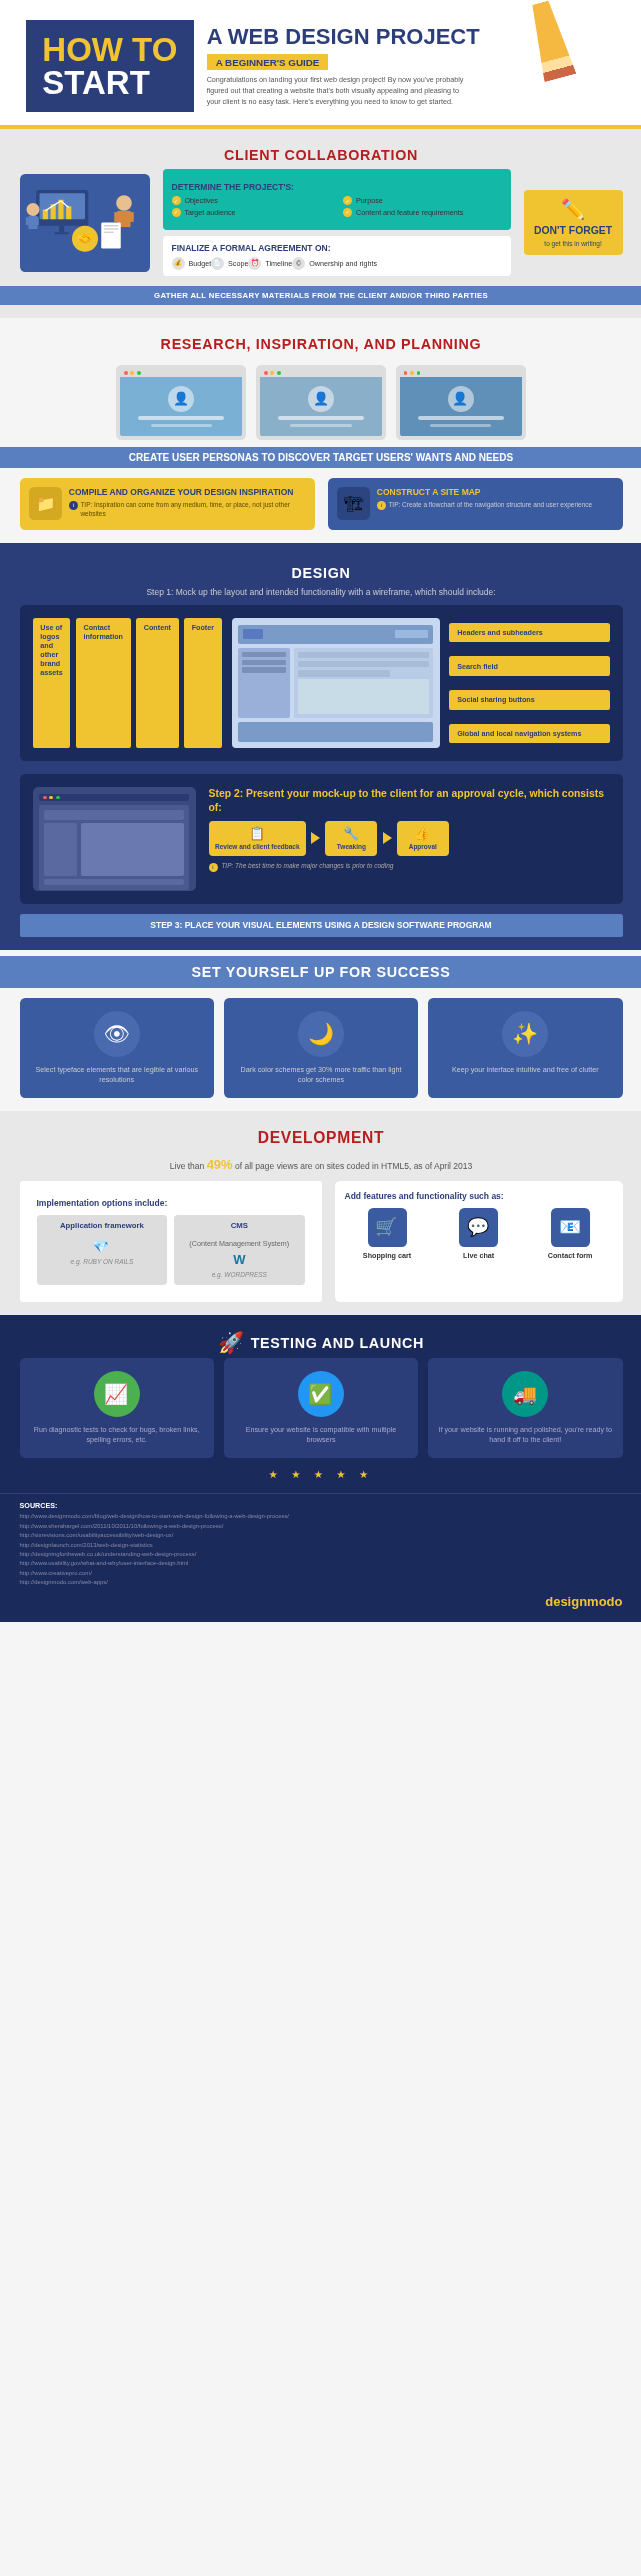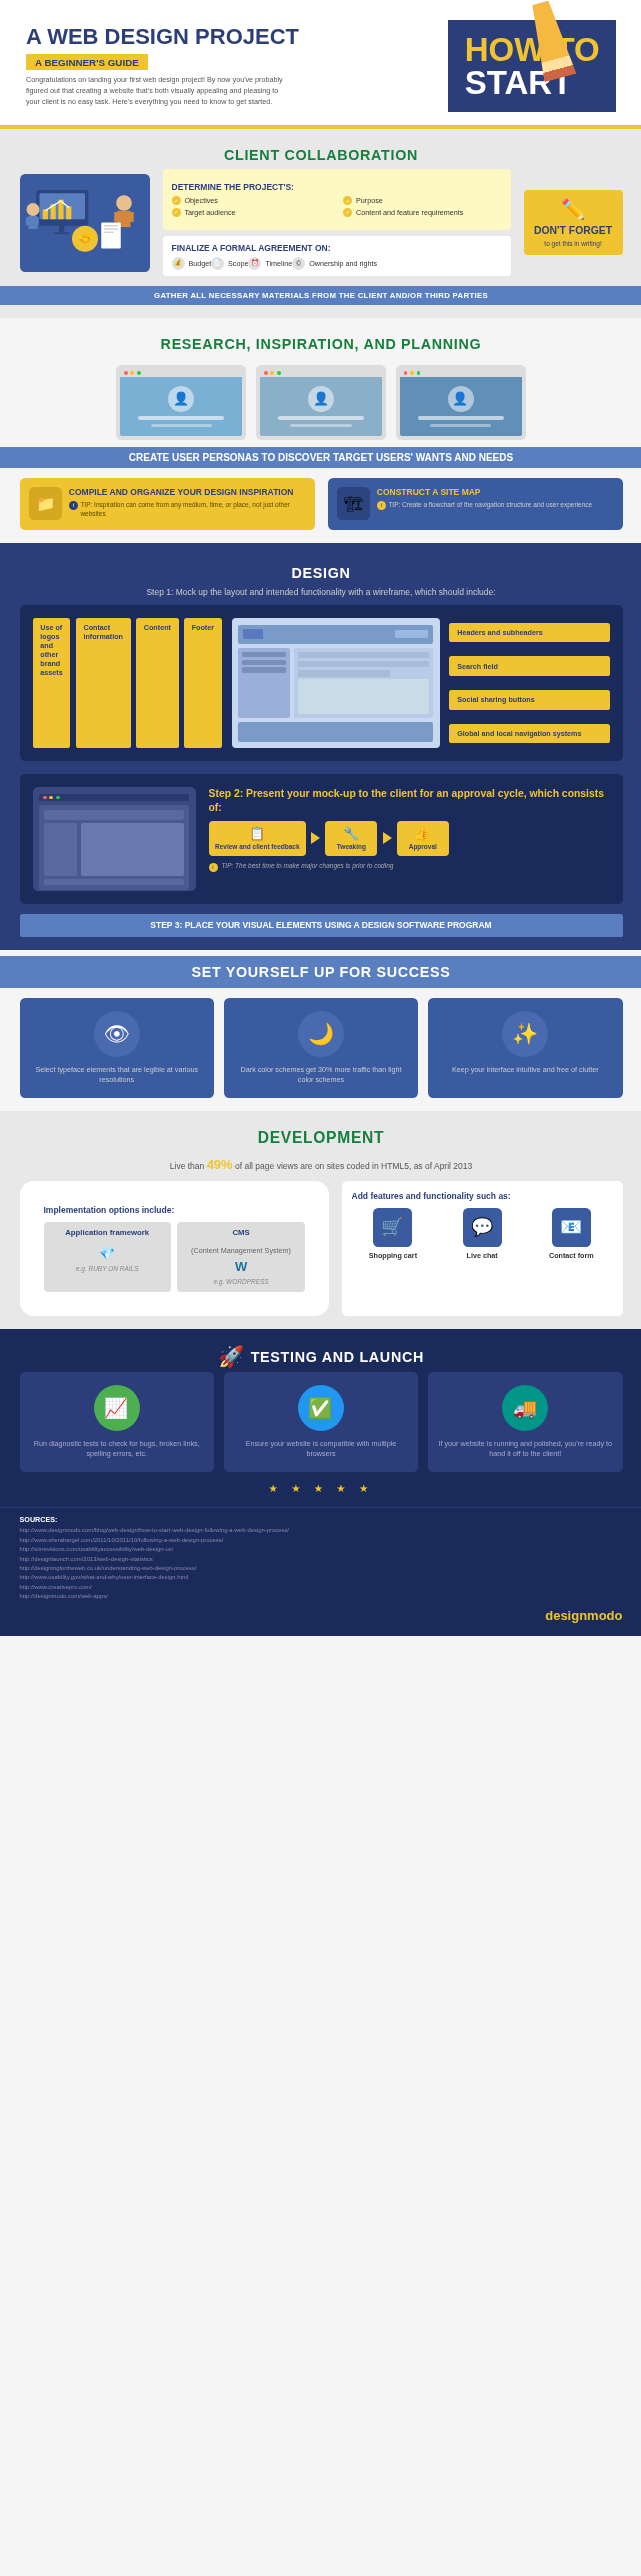--- a/index.html
+++ b/index.html
@@ -20,21 +20,21 @@
       border-bottom: 2.6px solid #f0c430;
       position: relative;
     }
 
     
     .section-header {
       text-align: center;
       padding: 11.7px 13px 6.5px;
       font-size: 14.3px;
       font-weight: 900;
-      color: #15803d;
+      color: #b91c1c;
       text-transform: uppercase;
       letter-spacing: 0.7px;
     }
 
     
     .client-section {
       background: #e8e8e8;
       padding: 6.5px 0 13px;
     }
     .client-content {
@@ -52,21 +52,21 @@
       align-items: center;
       justify-content: center;
       flex-shrink: 0;
       position: relative;
       overflow: hidden;
     }
     .client-middle {
       flex: 1;
     }
     .determine-box {
-      background: #fef9c3;
+      background: #14b8a6;
       border-radius: 3.9px;
       padding: 13px 9px;
       margin-bottom: 6.5px;
     }
     .determine-title {
       font-size: 8.5px;
       font-weight: 700;
       color: #2c3e7a;
       text-transform: uppercase;
       margin-bottom: 3.9px;
@@ -350,22 +350,22 @@
       font-size: 13px;
     }
     .dev-content {
       display: flex;
       gap: 13px;
       padding: 0 19.5px;
     }
     .dev-left {
       flex: 1;
       background: #fff;
-      border-radius: 14px;
-      padding: 24px;
+      border-radius: 3px;
+      padding: 17px;
     }
     .dev-left-title {
       font-size: 8.5px;
       font-weight: 700;
       color: #2c3e7a;
       margin-bottom: 6.5px;
     }
     .dev-options {
       display: flex;
       gap: 6.5px;
@@ -512,29 +512,29 @@
       align-self: center;
       flex-shrink: 0;
     }
   </style>
 </head>
 <body>
 
 <div class="header-section">
   <div style="position:absolute;top:0;right:65px;width:33px;height:78px;background:linear-gradient(to bottom,#f5b942 0%,#f5b942 75%,#ffe0a0 75%,#ffe0a0 88%,#cc6644 88%,#cc6644 100%);clip-path:polygon(25% 0%,75% 0%,100% 100%,0% 100%);transform:rotate(-15deg);transform-origin:bottom center;z-index:10;"></div>
 
+  <div style="background:#2c3e7a;color:#f0c430;font-size:33px;font-weight:900;line-height:1;padding:13px 16.3px;min-width:137px;text-transform:uppercase;">
+    <span>HOW TO</span><br>
+    <span style="color:#fff;">START</span>
+  </div>
+
   <div style="flex:1;padding-top:5.2px;">
     <div style="font-size:22px;font-weight:900;color:#2c3e7a;line-height:1.1;text-transform:uppercase;">A WEB DESIGN PROJECT</div>
     <div style="background:#f0c430;color:#2c3e7a;font-size:9.8px;font-weight:700;padding:2.6px 9px;margin:5.2px 0;display:inline-block;text-transform:uppercase;">A BEGINNER'S GUIDE</div>
     <div style="font-size:7.2px;color:#555;line-height:1.5;max-width:260px;">Congratulations on landing your first web design project! By now you've probably figured out that creating a website that's both visually appealing and pleasing to your client is no easy task. Here's everything you need to know to get started.</div>
-  </div>
-
-  <div style="background:#2c3e7a;color:#f0c430;font-size:33px;font-weight:900;line-height:1;padding:13px 16.3px;min-width:137px;text-transform:uppercase;">
-    <span>HOW TO</span><br>
-    <span style="color:#fff;">START</span>
   </div>
 </div>
 
 <div class="divider"></div>
 
 <div class="client-section">
   <div class="section-header">CLIENT COLLABORATION</div>
 
   <div class="client-content">
 

